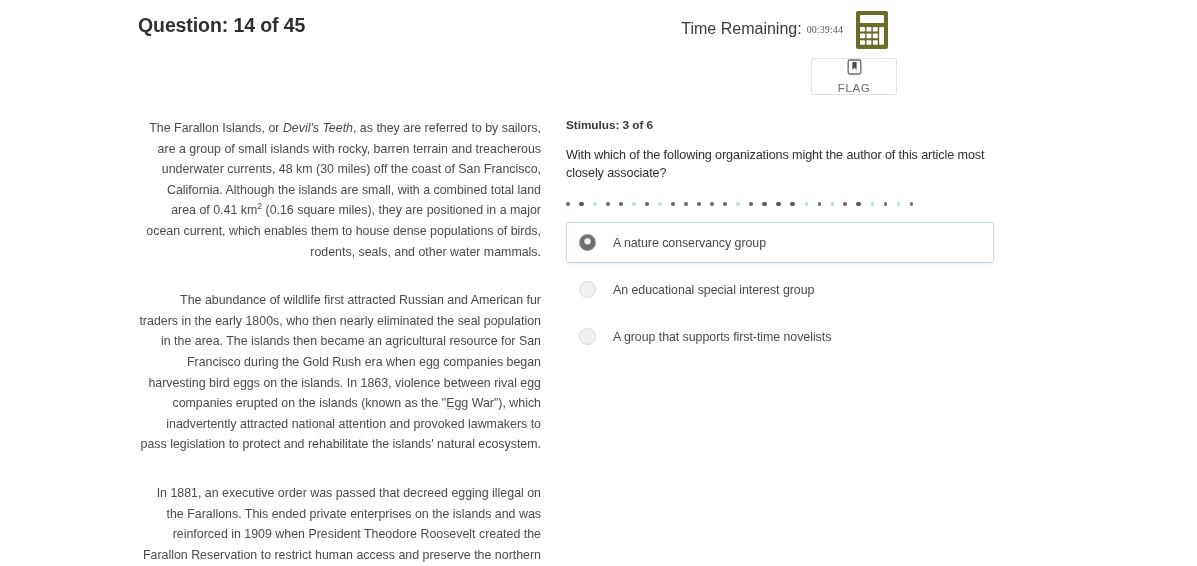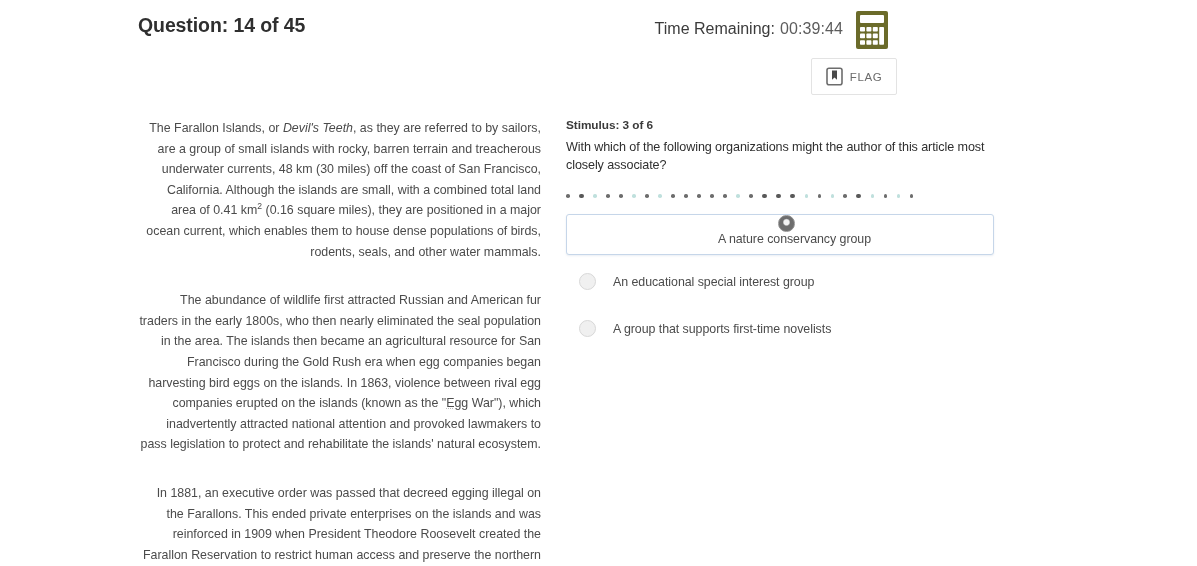--- a/index.html
+++ b/index.html
@@ -41,23 +41,24 @@
   .timer-wrap {
     position: absolute;
     right: 181px;
     top: 20px;
     display: flex;
     align-items: center;
     gap: 5px;
     white-space: nowrap;
   }
   .timer-value {
-    font-size: 16px;
+    font-size: 10px;
     color: #5c5c5c;
     letter-spacing: 0.1px;
+    font-family: Liberation Serif, serif;
   }
   .calc-icon {
     position: absolute;
     right: 133px;
     top: 10px;
     width: 38px;
     height: 40px;
     display: block;
   }
   .flag-button {
@@ -68,20 +69,21 @@
     height: 37px;
     border: 1px solid #e3e3e3;
     background: #ffffff;
     border-radius: 2px;
     display: flex;
     align-items: center;
     justify-content: center;
     gap: 7px;
     cursor: pointer;
     box-sizing: border-box;
+    flex-direction: column;
   }
   .flag-icon { width: 17px; height: 19px; display: block; }
   .flag-label {
     font-size: 11.5px;
     color: #6b6b6b;
     letter-spacing: 0.6px;
   }
 
   
   .passage {
@@ -108,21 +110,21 @@
   .qpanel {
     position: absolute;
     left: 566px;
     top: 118px;
     width: 428px;
   }
   .stimulus {
     font-size: 11.8px;
     font-weight: bold;
     color: #3a3a3a;
-    margin-bottom: 7px;
+    margin-bottom: 15px;
     letter-spacing: -0.05px;
   }
   .qtext {
     font-size: 12.6px;
     font-weight: normal;
     color: #2f2f2f;
     line-height: 17.5px;
     letter-spacing: -0.1px;
   }
   .dot-row {
@@ -146,21 +148,20 @@
     box-sizing: border-box;
     border: 1px solid transparent;
     border-radius: 3px;
     margin-bottom: 3px;
     cursor: pointer;
   }
   .option.selected {
     border-color: #c6d6e9;
     background: #ffffff;
     box-shadow: 0 1px 2px rgba(140,160,190,0.18);
-    flex-direction: column;
   }
   .radio {
     width: 17px; height: 17px;
     border-radius: 50%;
     flex: none;
     box-sizing: border-box;
     background: #f0f0f0;
     border: 1px solid #d8d8d8;
     position: relative;
   }

